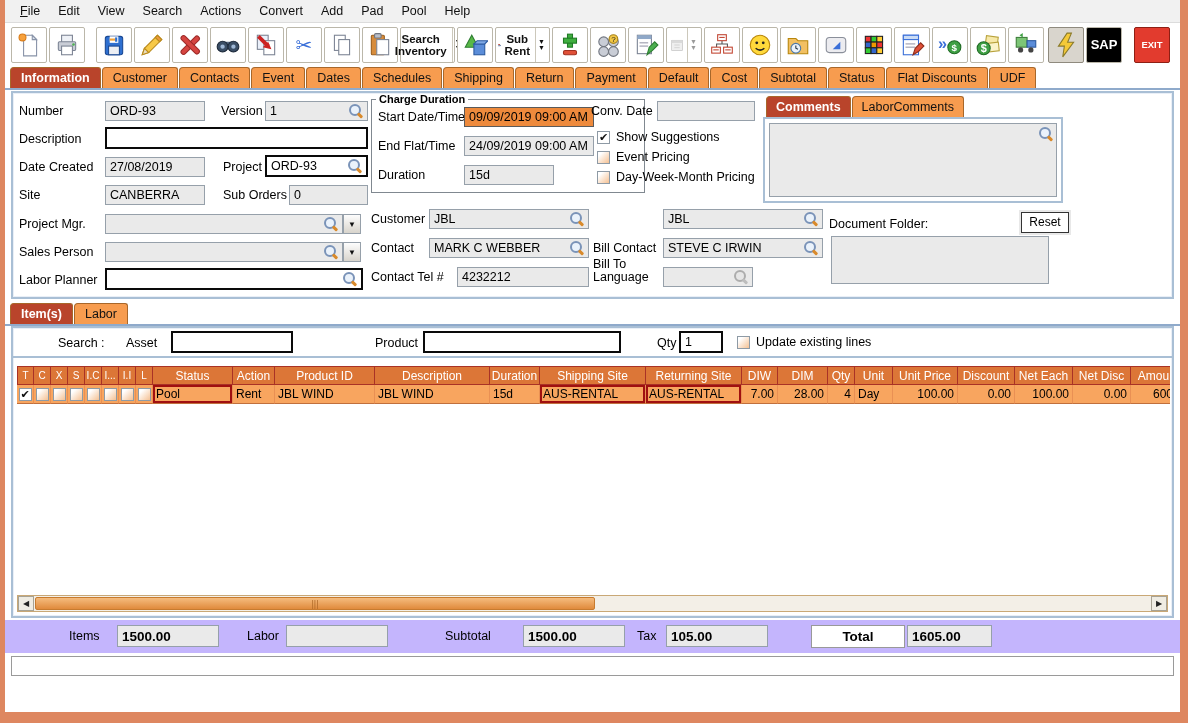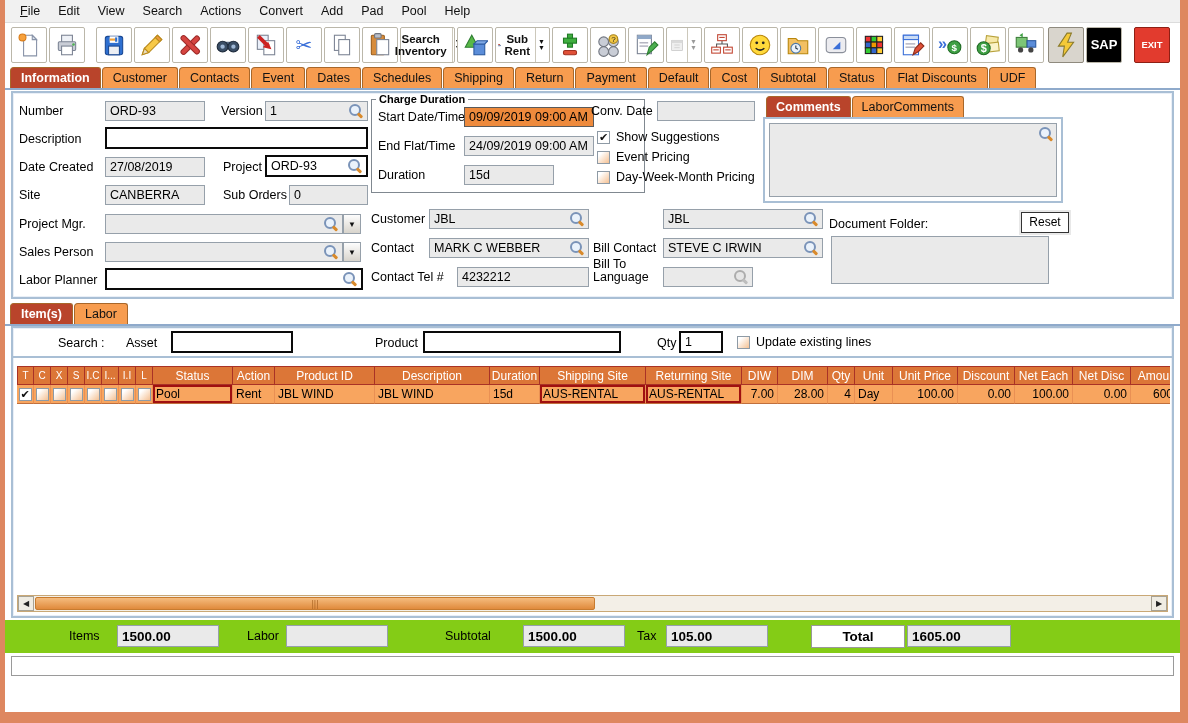--- a/index.html
+++ b/index.html
@@ -80,21 +80,21 @@
   .td.cbc{display:flex;align-items:center;justify-content:center;padding:0;}
   .td.num{text-align:right;}
   .td.hl{box-shadow:inset 0 0 0 2px var(--highlight_red);}
   
   .hscroll{position:absolute;left:4px;right:4px;bottom:4px;height:17px;background:#F3EFE7;border:1px solid #C9A876;display:flex;align-items:center;}
   .sb-arrow{width:16px;height:15px;background:#EFECE3;border:1px solid #A8A395;font-size:8px;line-height:13px;text-align:center;color:#222;flex:0 0 16px;}
   .sb-arrow.right{margin-left:auto;}
   .sb-thumb{position:absolute;left:17px;top:1px;width:560px;height:13px;background:linear-gradient(#F5BC7E,#E08A3C);border:1px solid #C77B2F;border-radius:2px;}
   .sb-thumb::after{content:"|||";position:absolute;left:50%;top:0;transform:translateX(-50%);font-size:9px;line-height:12px;color:#B06A28;}
   
-  .totals{position:relative;height:33px;background:#84cc16;margin-top:2px;}
+  .totals{position:relative;height:33px;background:#c4b5fd;margin-top:2px;}
   .statusbar{height:20px;margin:3px 6px 0;border:1px solid #9a9a9a;background:#fff;}
 </style>
 </head>
 <body>
 
 <div class="window">
 
 
   <div class="frame-body">
 
@@ -619,20 +619,20 @@
         </div>
       <span class="lab" style="left:440px;top:6px;">Subtotal</span>
       <div class="fld boldv" style="left:518px;top:5px;width:102px;">
           <span class="val">1500.00</span>
         </div>
       <span class="lab" style="left:632px;top:6px;">Tax</span>
       <div class="fld boldv" style="left:661px;top:5px;width:102px;">
           <span class="val">105.00</span>
         </div>
       <div class="btn" style="left:806px;top:5px;width:94px;height:23px;font-weight:bold;font-size:13.5px;line-height:21px;box-shadow:none;border-color:#999;">Total</div>
-      <div class="fld boldv" style="left:902px;top:5px;width:104px;justify-content:center;">
+      <div class="fld boldv" style="left:902px;top:5px;width:85px;justify-content:center;">
           <span class="val">1605.00</span>
         </div>
     </div>
 
     <div class="statusbar"></div>
   </div>
 </div>
 
 </body></html>

